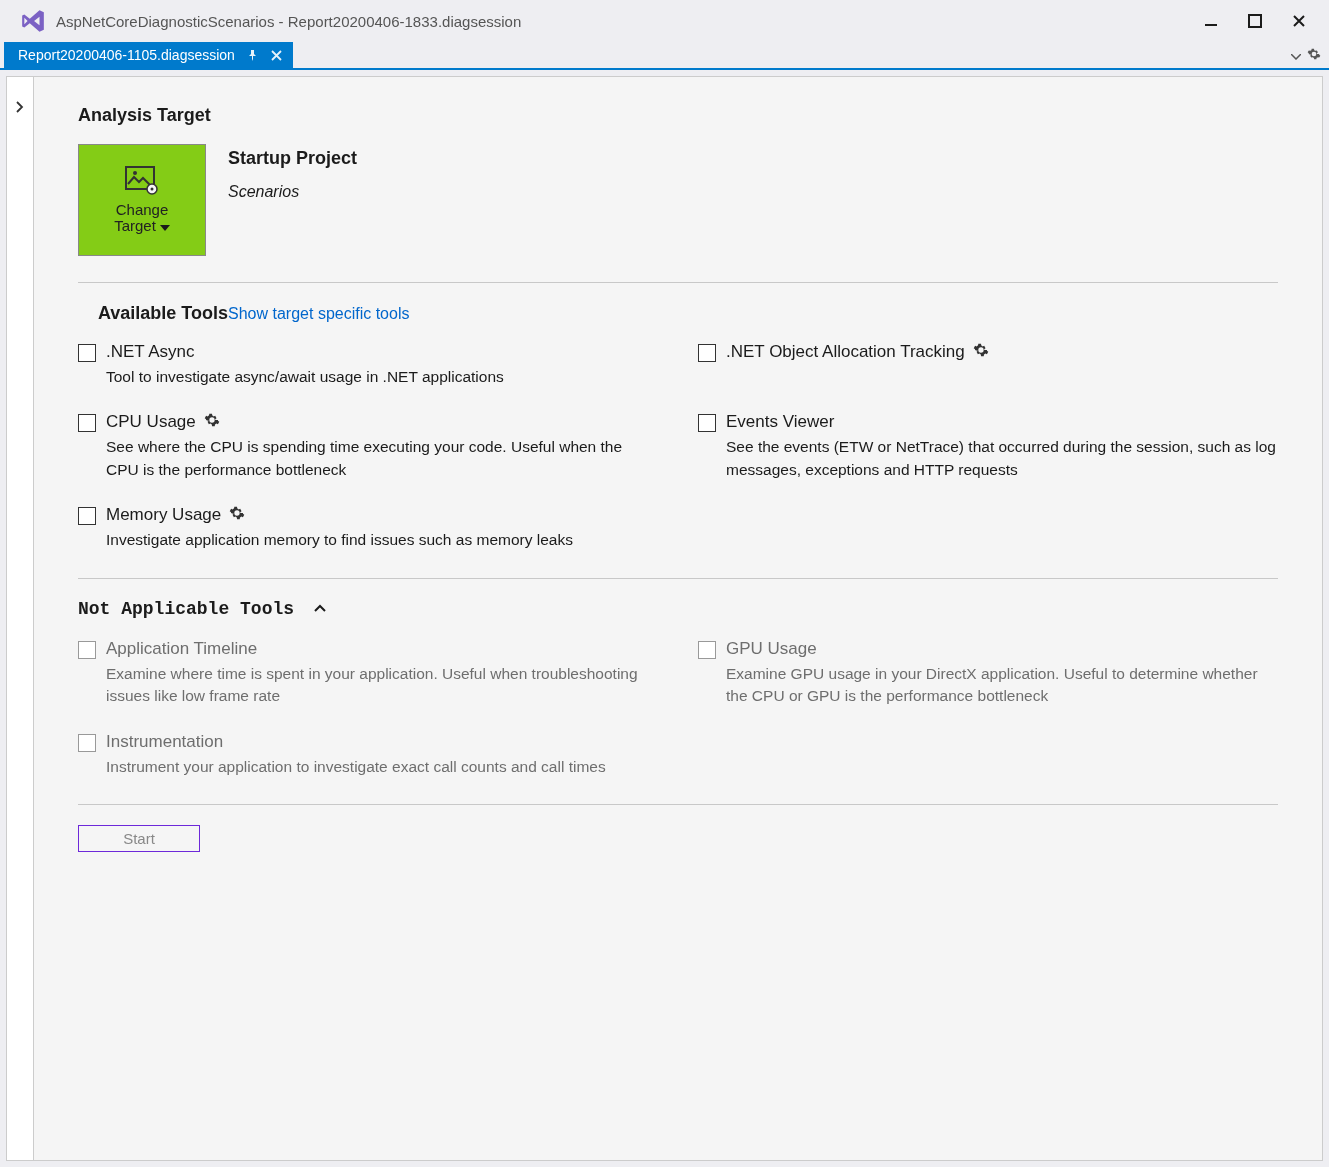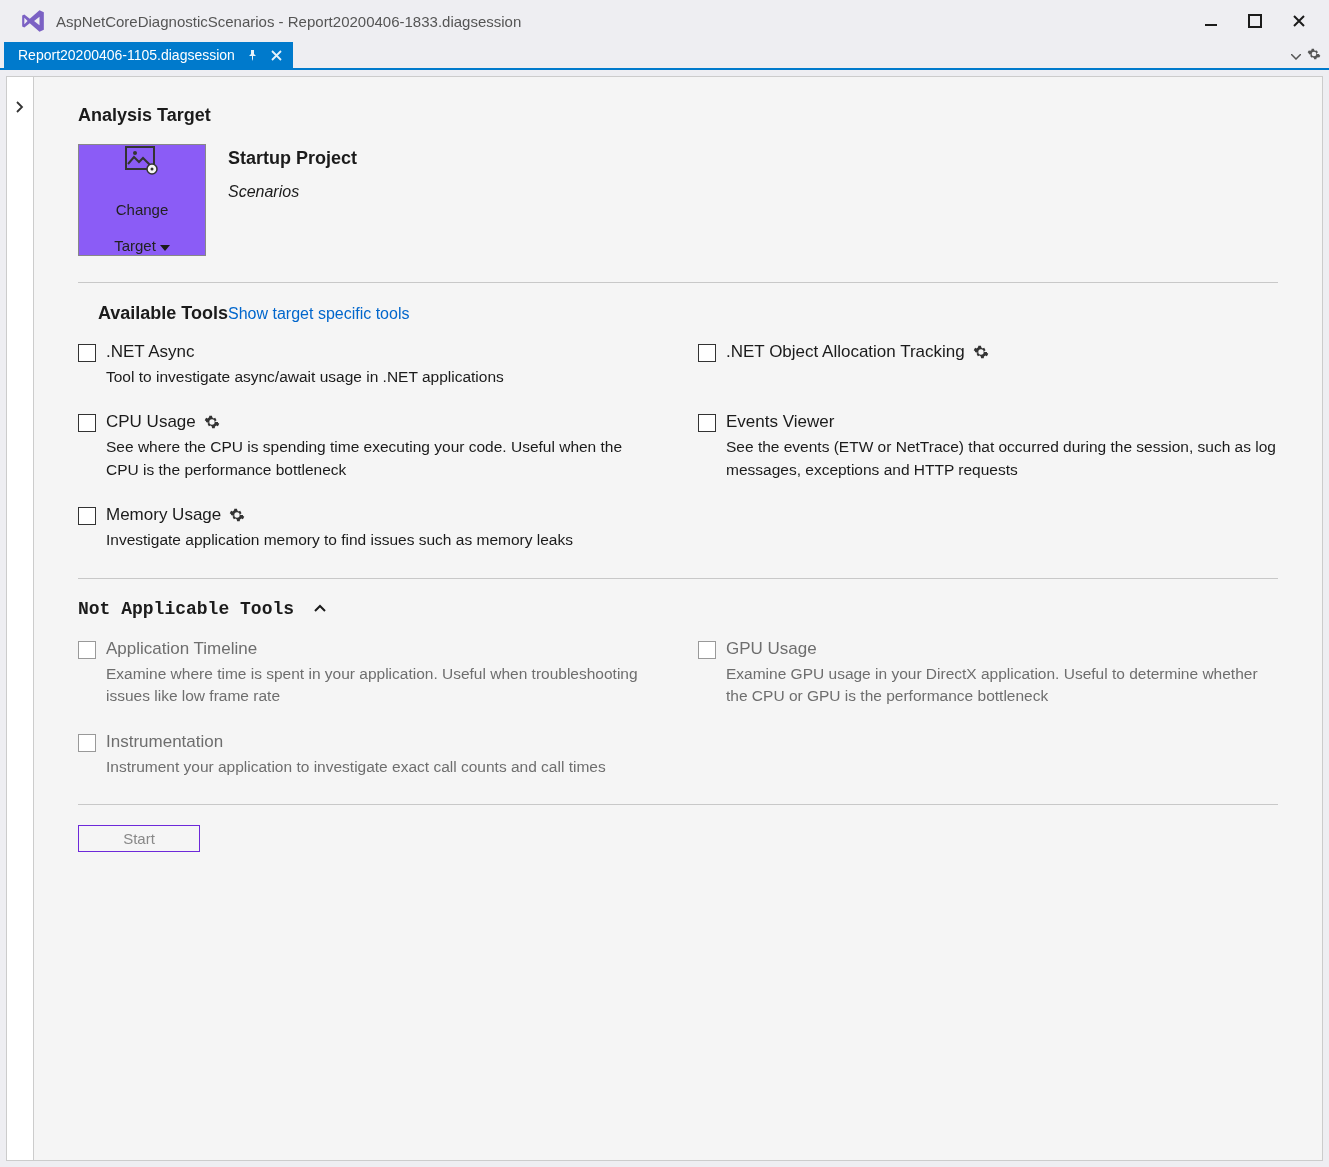--- a/index.html
+++ b/index.html
@@ -61,43 +61,43 @@
     border:1px solid #ccc;
     border-left:none;
     overflow:auto;
     padding: 24px 44px 30px 44px;
   }
   h2.section-title { font-size:18px; font-weight:600; margin: 4px 0 18px 0; }
   
   .target-row { display:flex; gap:22px; align-items:flex-start;}
   .change-target {
     width:128px; height:112px;
-    background:#8b5cf6; border:1px solid #888;
+    background:#84cc16; border:1px solid #888;
     display:flex; flex-direction:column; align-items:center; justify-content:center;
-    gap:20px; font-size:15px; color:#222;
+    gap:0; font-size:15px; color:#222;
   }
   .change-target .ct-icon { width:34px; height:30px; margin-bottom:6px;}
   .change-target .ct-line { line-height:1.1; display:flex; align-items:center; gap:4px;}
   .target-info .t-title { font-size:18px; font-weight:600; margin:4px 0 14px 0;}
   .target-info .t-sub { font-size:16px; color:#1b1b1b;font-style:italic;}
   
   hr.sep { border:none; border-top:1px solid #c8c8c8; margin: 26px 0 20px 0;}
   
   .tools-header { display:flex; align-items:center; justify-content:flex-start; margin-bottom:18px;margin-left:20px;}
   .tools-header h2 { margin:0; font-size:18px; font-weight:600;}
   .link { color:#0066cc; font-size:16px; cursor:pointer;}
   
   .tools-grid { display:grid; grid-template-columns: 1fr 1fr; column-gap:40px; row-gap:24px;}
   .tool { display:flex; gap:10px; }
   .tool .chk {
     width:18px; height:18px; border:1px solid #333; flex-shrink:0; margin-top:2px; background:#fff;
   }
   .tool.disabled .chk { border-color:#999; background:#fff;}
   .tool .tool-body { flex:1;}
-  .tool .tool-title { font-size:17px; color:#1b1b1b; display:flex; align-items:center; gap:8px; margin-bottom:4px;}
+  .tool .tool-title { font-size:17px; color:#1b1b1b; display:flex; align-items:flex-start; gap:8px; margin-bottom:4px;}
   .tool.disabled .tool-title { color:#6e6e6e;}
   .tool .tool-desc { font-size:15.5px; color:#1b1b1b; line-height:1.45; }
   .tool.disabled .tool-desc { color:#6e6e6e;}
   .gear-mini { width:16px; height:16px; display:inline-flex;}
   
   .collapsible-title { font-size:18px; font-weight:600; display:flex; align-items:center; gap:20px; margin:6px 0 20px 0;font-family:Liberation Mono, monospace;}
   .chevron-up { font-size:13px;}
   
   .start-row { margin-top:8px;}
   .start-btn {

